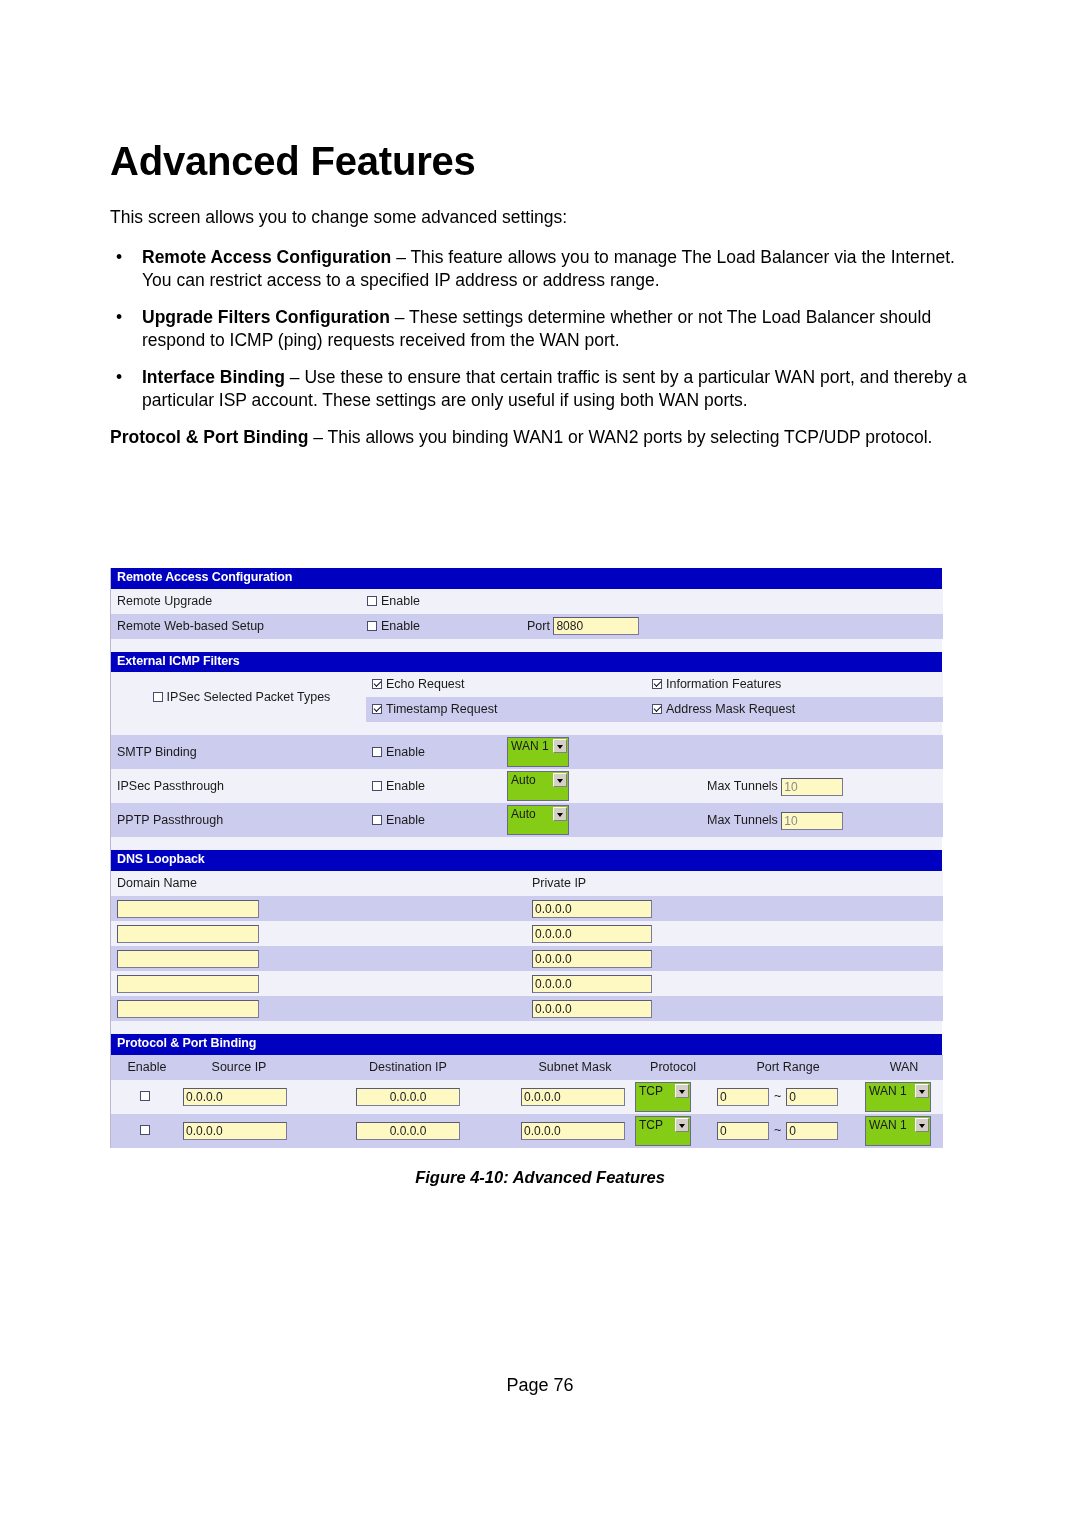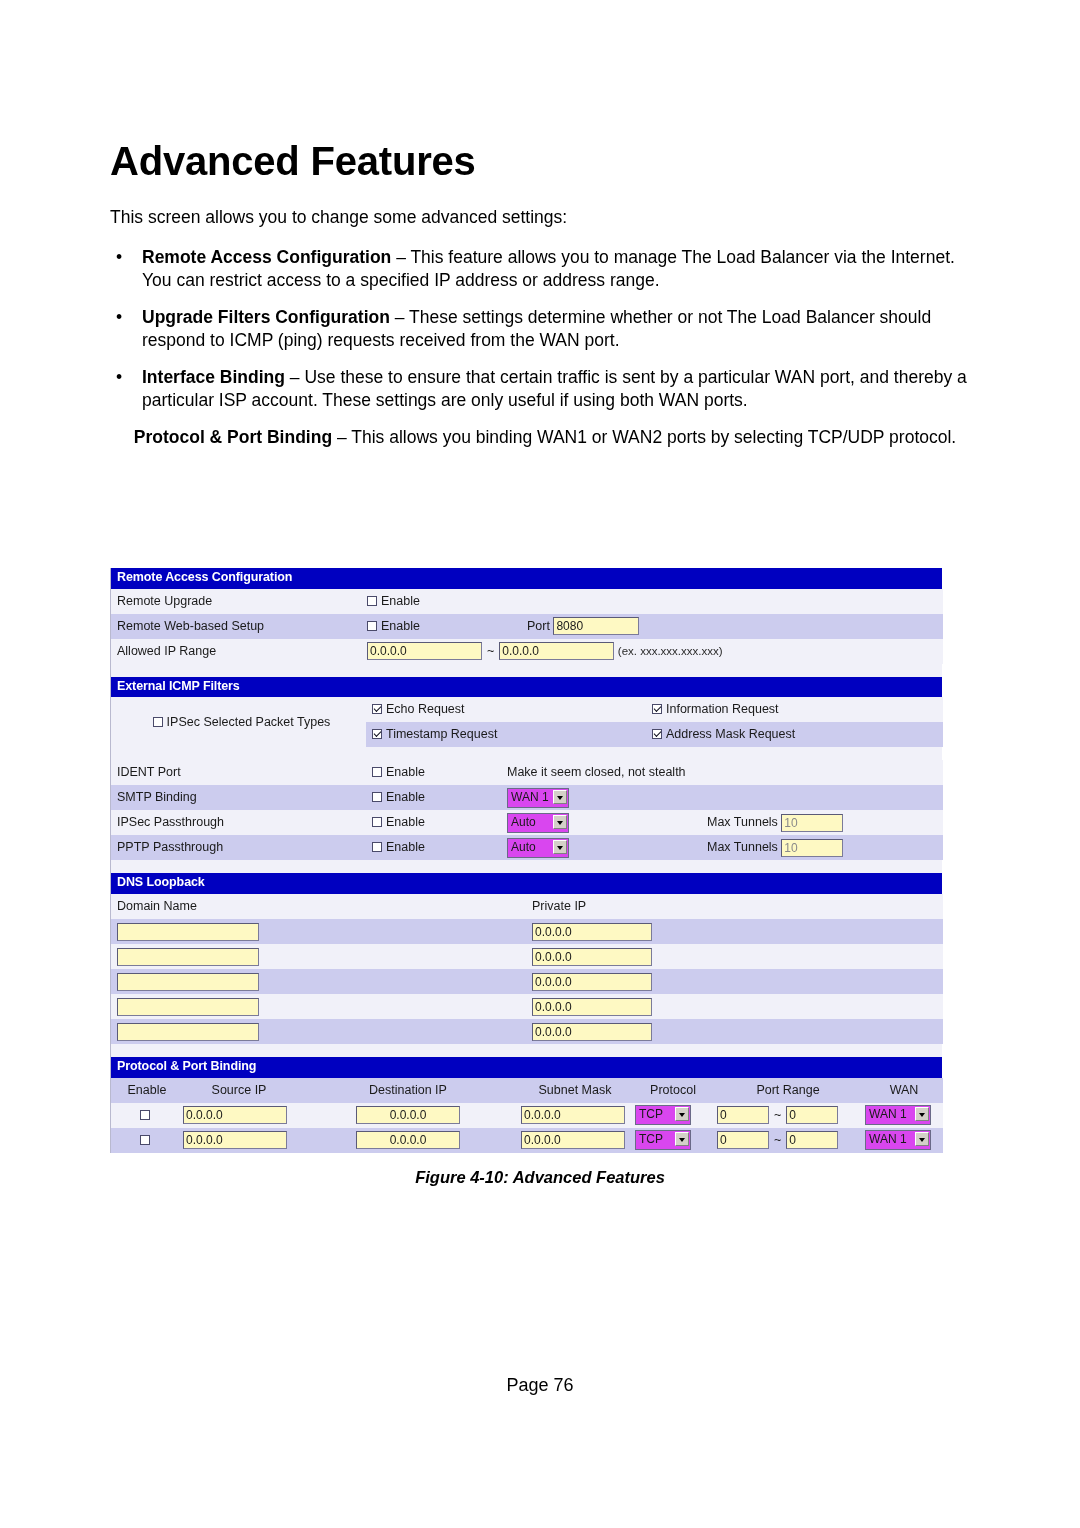--- a/index.html
+++ b/index.html
@@ -65,21 +65,20 @@
     top: 0;
     font-size: 17.5px;
     line-height: 1.32;
   }
   .b-term { font-weight: bold; }
 
   p.trailing {
     font-size: 17.5px;
     line-height: 1.32;
     margin: 4px 0 0 0;
-    text-align: center;
   }
 
   
   .figure-wrap {
     position: absolute;
     left: 110px;
     top: 568px;
     width: 832px;
   }
 
@@ -164,23 +163,23 @@
     overflow: hidden;
     white-space: nowrap;
     vertical-align: middle;
     color: #1a1a1a;
   }
   .inp.dim { color: #8a8a8a; }
 
   
   .sel {
     display: inline-block;
-    background: #d946ef;
+    background: #84cc16;
     border: 1px solid #6a6a88;
-    height: 20px;
+    height: 30px;
     line-height: 16px;
     font-size: 12px;
     box-sizing: border-box;
     vertical-align: middle;
     position: relative;
     padding: 0 18px 0 3px;
     white-space: nowrap;
     overflow: hidden;
   }
   .sel .arrow {
@@ -287,27 +286,20 @@
         <tr class="dark">
           <td class="lbl">Remote Web-based Setup</td>
           <td>
             <span class="cb"></span><span>Enable</span>
           </td>
           <td colspan="2">
             <span>Port</span>
             <span class="inp" style="width:86px">8080</span>
           </td>
         </tr>
-        <tr class="lite">
-          <td class="lbl">Allowed IP Range</td>
-          <td colspan="3">
-            <span class="inp" style="width:115px">0.0.0.0</span><span class="tilde">~</span><span class="inp" style="width:115px">0.0.0.0</span>
-            <span class="hint">(ex. xxx.xxx.xxx.xxx)</span>
-          </td>
-        </tr>
       </tbody>
         </table>
       <div class="gap-row lite"></div>
 
       <div class="sec-header">External ICMP Filters</div>
 
       <table class="grid">
         <colgroup>
           <col style="width:255px">
           <col style="width:280px">
@@ -315,21 +307,21 @@
         </colgroup>
         <tbody>
             <tr class="lite">
           <td class="icmp-left" rowspan="2">
             <span class="cb"></span><span>IPSec Selected Packet Types</span>
           </td>
           <td>
             <span class="cb checked"></span><span>Echo Request</span>
           </td>
           <td>
-            <span class="cb checked"></span><span>Information Request</span>
+            <span class="cb checked"></span><span>Information Features</span>
           </td>
         </tr>
         <tr class="dark">
           <td>
             <span class="cb checked"></span><span>Timestamp Request</span>
           </td>
           <td>
             <span class="cb checked"></span><span>Address Mask Request</span>
           </td>
         </tr>
@@ -339,27 +331,20 @@
 
 
       <table class="grid">
         <colgroup>
           <col style="width:255px">
           <col style="width:135px">
           <col style="width:200px">
           <col style="width:242px">
         </colgroup>
         <tbody>
-            <tr class="lite">
-          <td class="lbl">IDENT Port</td>
-          <td>
-            <span class="cb"></span><span>Enable</span>
-          </td>
-          <td colspan="2">Make it seem closed, not stealth</td>
-        </tr>
         <tr class="dark">
           <td class="lbl">SMTP Binding</td>
           <td>
             <span class="cb"></span><span>Enable</span>
           </td>
           <td colspan="2">
             <span class="sel" style="width:62px"><span>WAN 1</span><span class="arrow"></span></span>
           </td>
         </tr>
         <tr class="lite">

